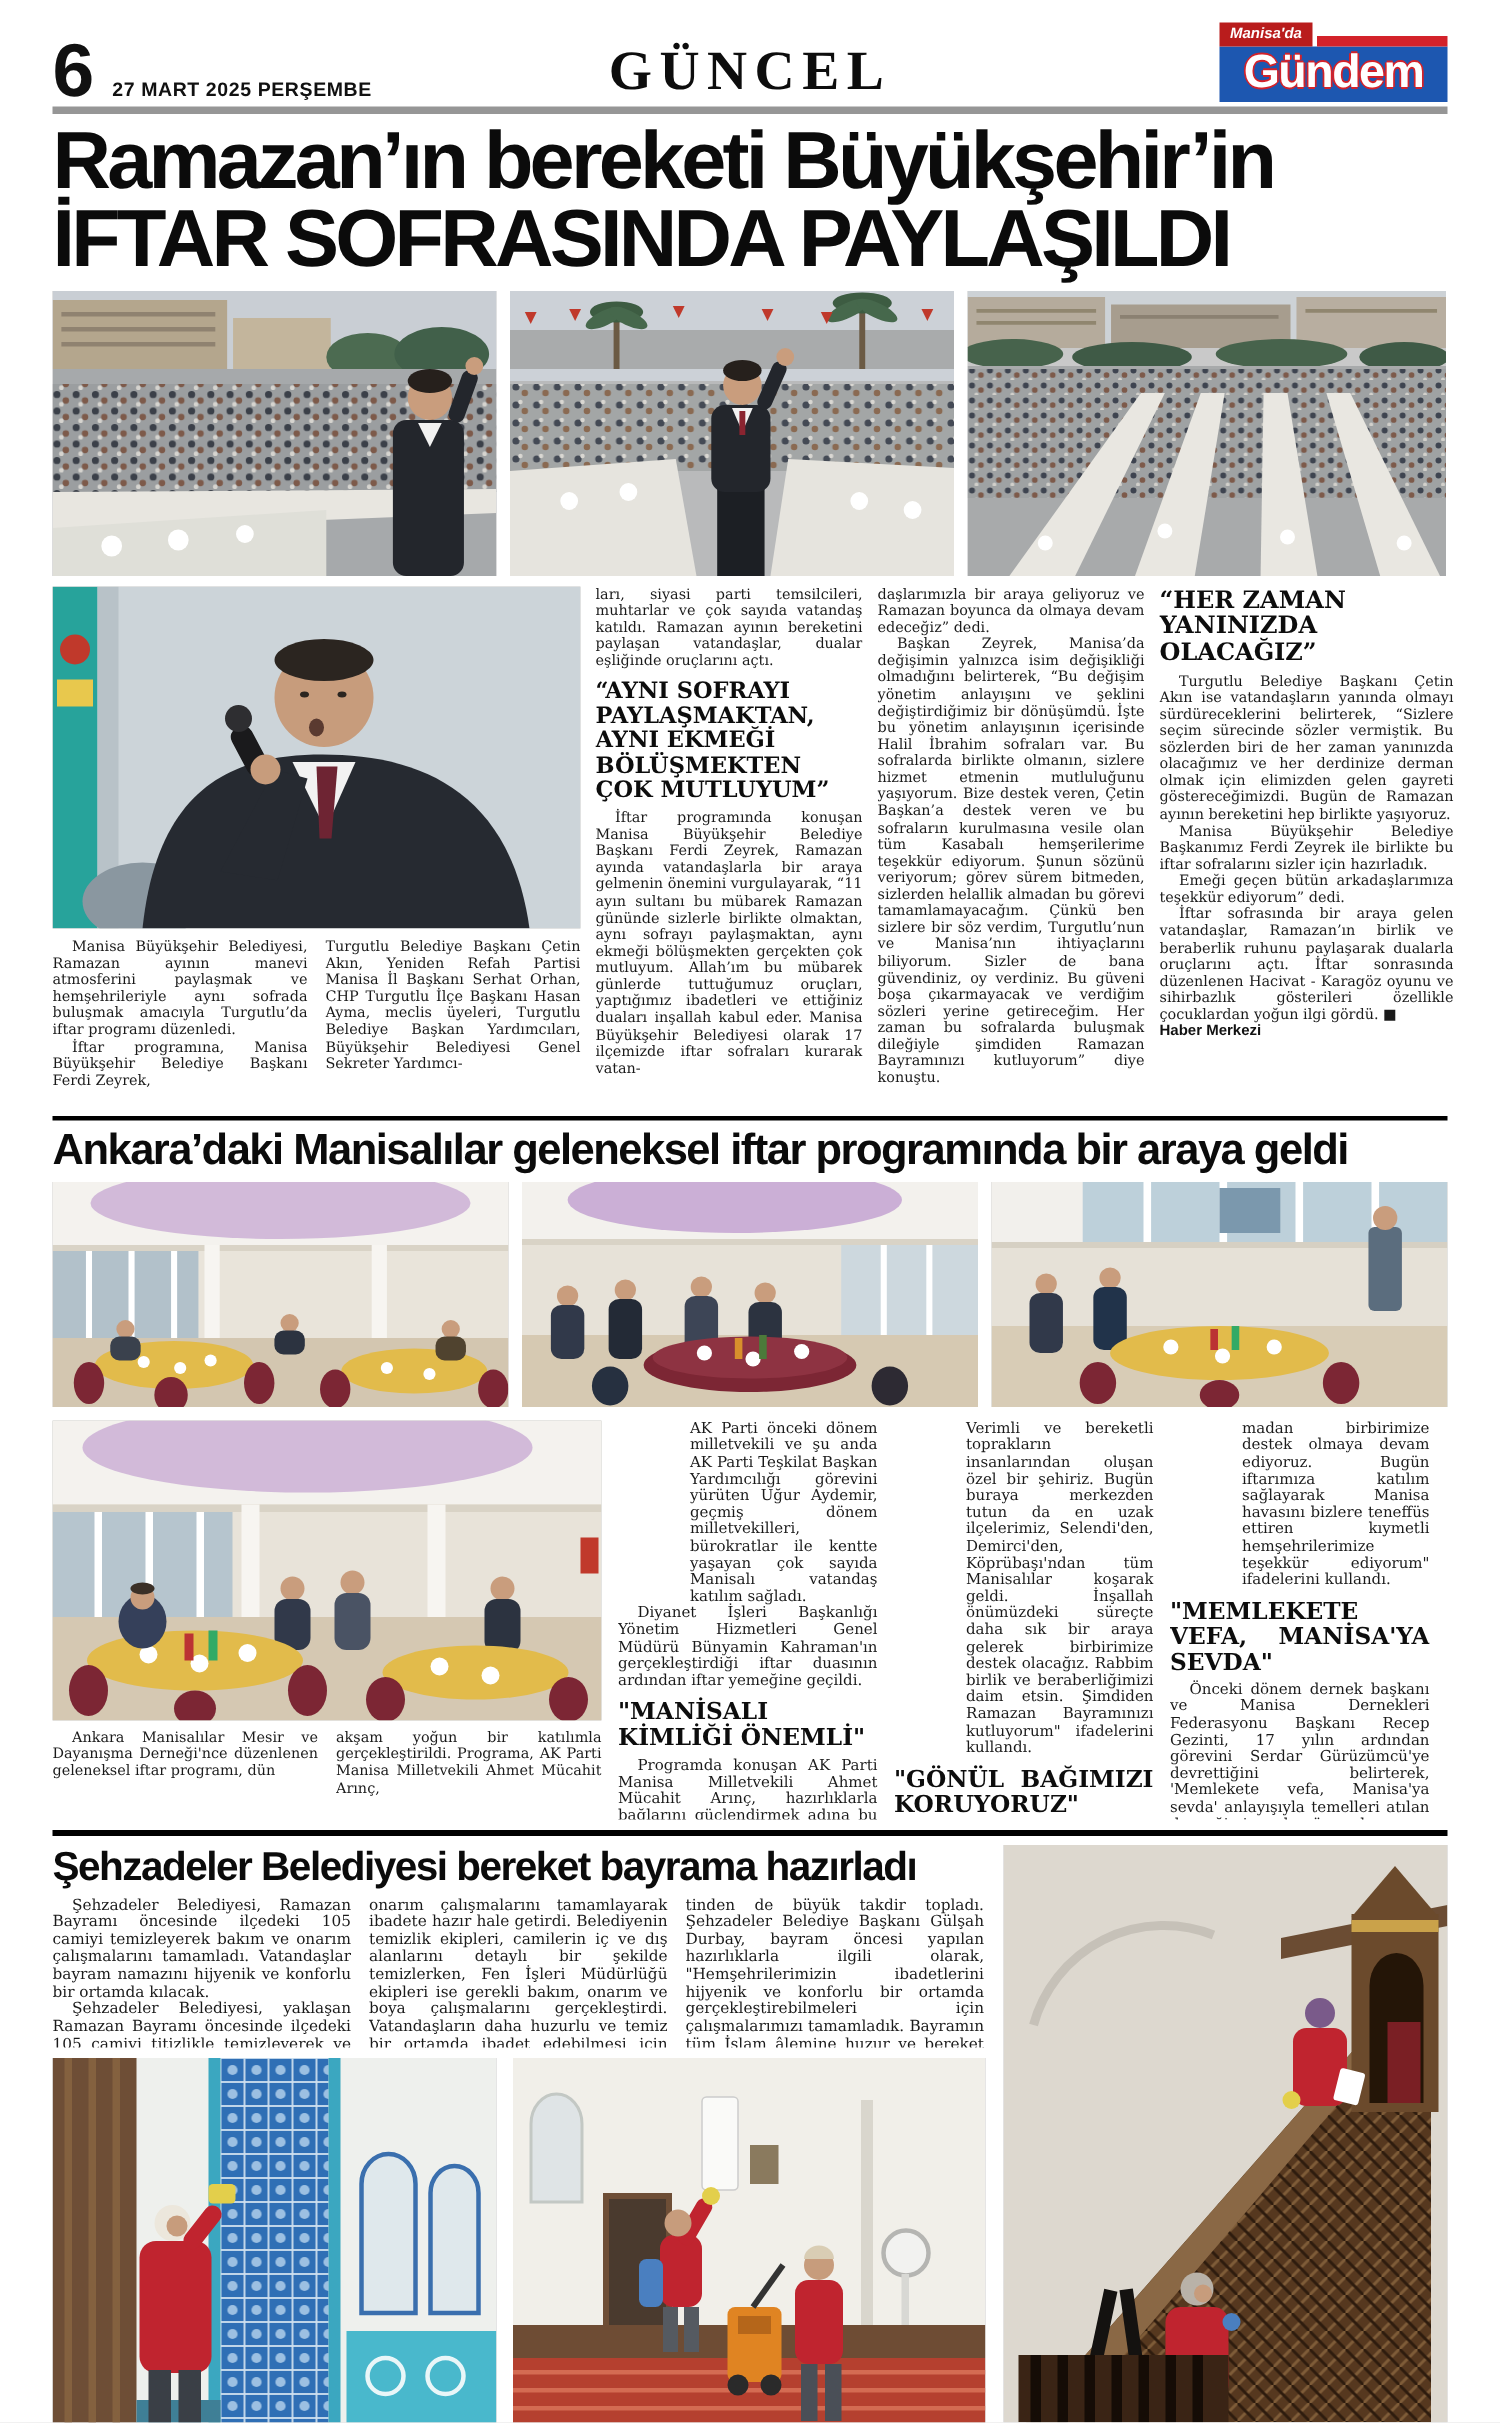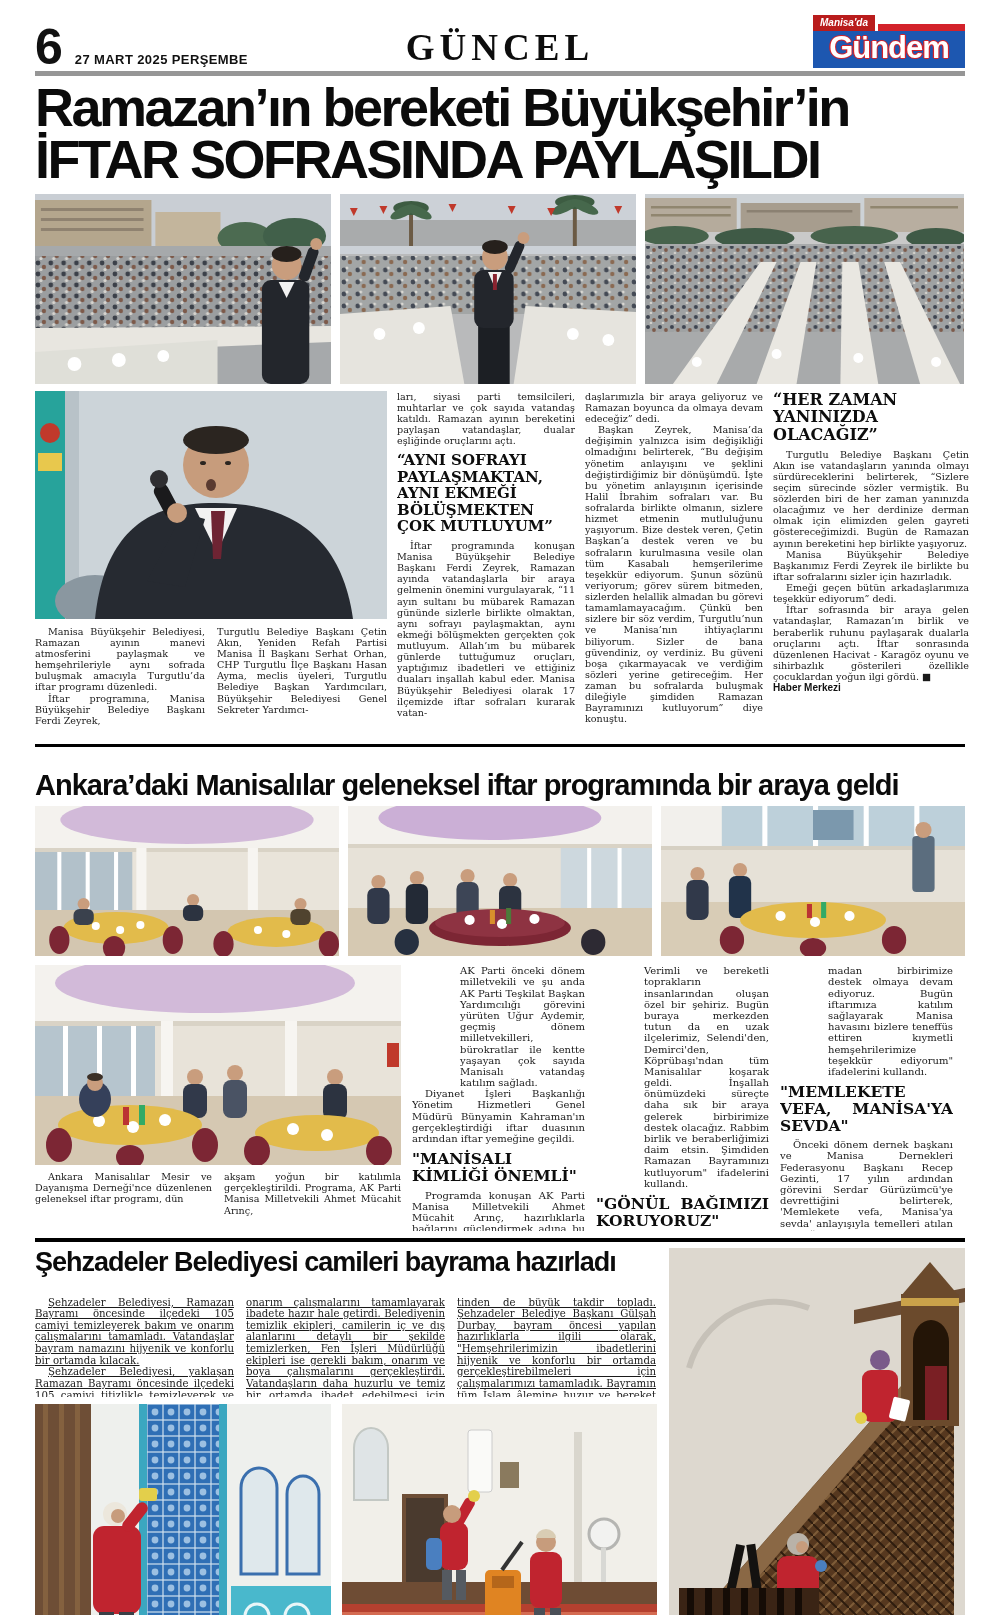--- a/index.html
+++ b/index.html
@@ -17,21 +17,21 @@
   .logo { width:152px; }
   .logo-top { display:flex; align-items:flex-end; }
   .logo-tab { background:#b91c1c; color:#fff; font:italic bold 10px/1.3 "Liberation Sans",sans-serif; padding:1px 7px 2px; }
   .logo-strip { flex:1; height:7px; background:#d3222a; margin-left:3px; }
   .logo-main { background:#1d57b0; color:#fff; text-align:center; font:bold 31px/1.02 "Liberation Sans",sans-serif; padding:1px 0 4px; letter-spacing:-1px;
                text-shadow:1.2px 0 #d3222a,-1.2px 0 #d3222a,0 1.2px #d3222a,0 -1.2px #d3222a; }
   .hdr-rule { height:5px; background:#969696; margin:3px 0 5px; }
 
   
   .h1 { font:bold 54px/0.97 "Liberation Sans",sans-serif; letter-spacing:-2.5px; color:#0b0b0b; }
-  .h2 { font:bold 29px/1.05 "Liberation Sans",sans-serif; letter-spacing:-1px; color:#0b0b0b; margin:23px 0 6px; }
+  .h2 { font:bold 29px/1.05 "Liberation Sans",sans-serif; letter-spacing:-1px; color:#0b0b0b; margin:5px 0 6px; }
   .h3 { font:bold 27px/1.05 "Liberation Sans",sans-serif; letter-spacing:-1px; color:#0b0b0b; }
 
   
   .photo-row { display:flex; gap:9px; }
   .ph { overflow:hidden; background:#c9c9c9; flex:none; }
   .ph svg { width:100%; height:100%; display:block; }
   .r1 { margin-top:8px; }
   .r1 .ph { height:190px; }
   .ph-a { width:296px; } .ph-b { width:296px; } .ph-c { width:319px; }
 
@@ -63,21 +63,21 @@
   .a2-content > .tcol { width:173px; flex:none; overflow:hidden; height:266px; }
   .bt2 { font:10px/1.12 "DejaVu Serif",serif; text-align:justify; }
   .bt2 p { text-indent:13px; }
   .bt2 p.noind { text-indent:0;margin-left:48px; }
   .sub2 { font:bold 15.5px/1.08 "DejaVu Serif",serif; margin:7px 0 5px; color:#0d0d0d; }
 
   
   .div3 { height:4px; background:#000; margin-top:7px; }
   .a3-wrap { display:flex; gap:12px; margin-top:6px; }
   .a3-left { width:622px; flex:none; }
-  .a3-cols { display:flex; gap:12px; margin-top:20px; height:100px;text-decoration:underline; }
+  .a3-cols { display:flex; gap:12px; margin-top:6px; height:100px; }
   .a3-cols .tcol { width:199px; overflow:hidden; }
   .bt3 { font:10.2px/1.14 "DejaVu Serif",serif; text-align:justify; }
   .bt3 p { text-indent:13px; }
   .bt3 p.noind { text-indent:0; }
   .a3-photos { display:flex; gap:11px; margin-top:7px; }
   .ph-mosque1 { width:296px; height:246px; }
   .ph-mosque2 { width:315px; height:246px; }
   .a3-right { width:296px; flex:none; }
   .ph-minbar { width:296px; height:385px; }
 </style>
@@ -447,21 +447,21 @@
         <p>Önceki dönem dernek başkanı ve Manisa Dernekleri Federasyonu Başkanı Recep Gezinti, 17 yılın ardından görevini Serdar Gürüzümcü'ye devrettiğini belirterek, 'Memlekete vefa, Manisa'ya sevda' anlayışıyla temelleri atılan derneğimiz, bugün de aynı ilkelerle faaliyetlerini sürdürecektir. Bu güzel programın hazırlanmasında emeği geçen tüm arkadaşlarımıza teşekkür ediyorum" dedi. ■</p>
 
       </div>
     </div>
   </section>
 
   <div class="div3"></div>
   <section>
     <div class="a3-wrap">
       <div class="a3-left">
-        <div class="h3">Şehzadeler Belediyesi camileri bayrama hazırladı</div>
+        <div class="h3">Şehzadeler Belediyesi bereket bayrama hazırladı</div>
         <div class="a3-cols">
           <div class="tcol bt3">
             <p>Şehzadeler Belediyesi, Ramazan Bayramı öncesinde ilçedeki 105 camiyi temizleyerek bakım ve onarım çalışmalarını tamamladı. Vatandaşlar bayram namazını hijyenik ve konforlu bir ortamda kılacak.</p>
             <p>Şehzadeler Belediyesi, yaklaşan Ramazan Bayramı öncesinde ilçedeki 105 camiyi titizlikle temizleyerek ve bakım</p>
           </div>
           <div class="tcol bt3">
             <p class="noind">onarım çalışmalarını tamamlayarak ibadete hazır hale getirdi. Belediyenin temizlik ekipleri, camilerin iç ve dış alanlarını detaylı bir şekilde temizlerken, Fen İşleri Müdürlüğü ekipleri ise gerekli bakım, onarım ve boya çalışmalarını gerçekleştirdi. Vatandaşların daha huzurlu ve temiz bir ortamda ibadet edebilmesi için yapılan bu çalışmalar, cami cemaa-</p>
           </div>
           <div class="tcol bt3">
             <p class="noind">tinden de büyük takdir topladı. Şehzadeler Belediye Başkanı Gülşah Durbay, bayram öncesi yapılan hazırlıklarla ilgili olarak, "Hemşehrilerimizin ibadetlerini hijyenik ve konforlu bir ortamda gerçekleştirebilmeleri için çalışmalarımızı tamamladık. Bayramın tüm İslam âlemine huzur ve bereket getirmesini diliyorum" dedi. ■</p>

